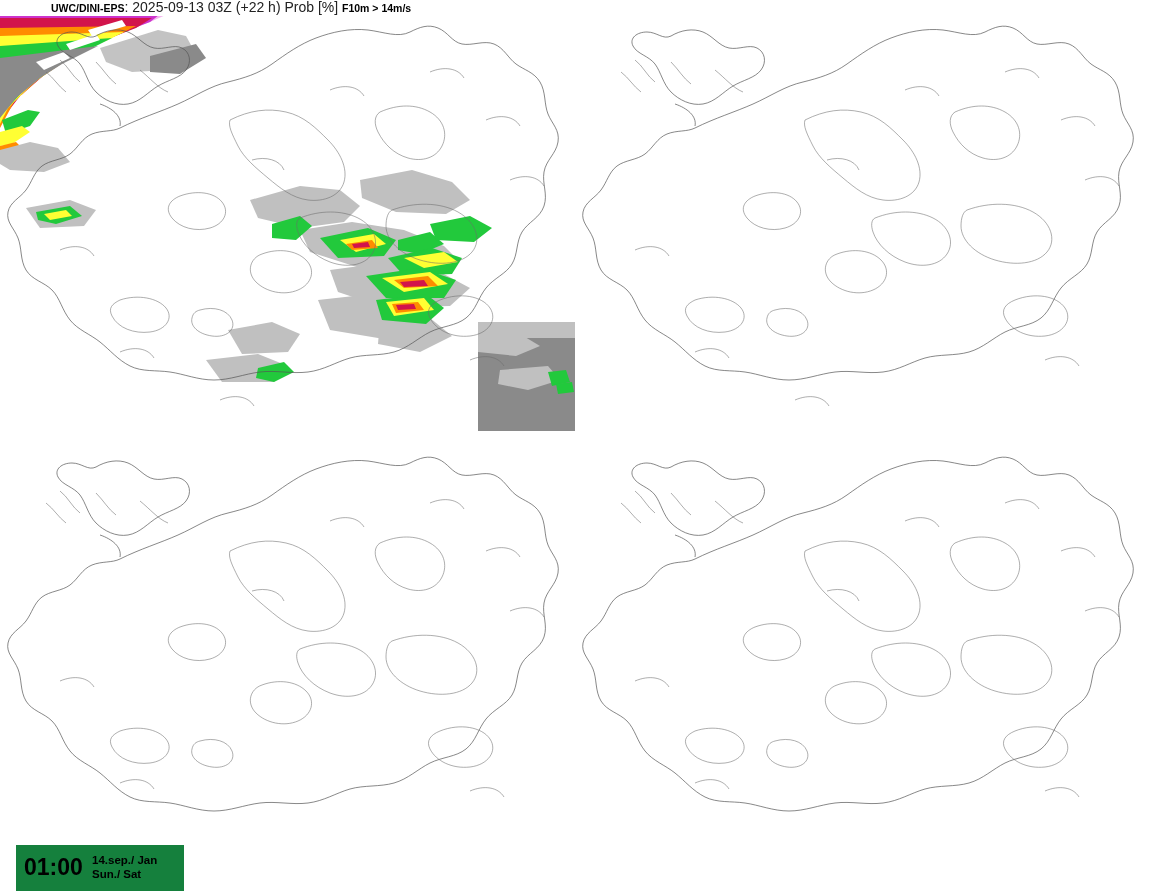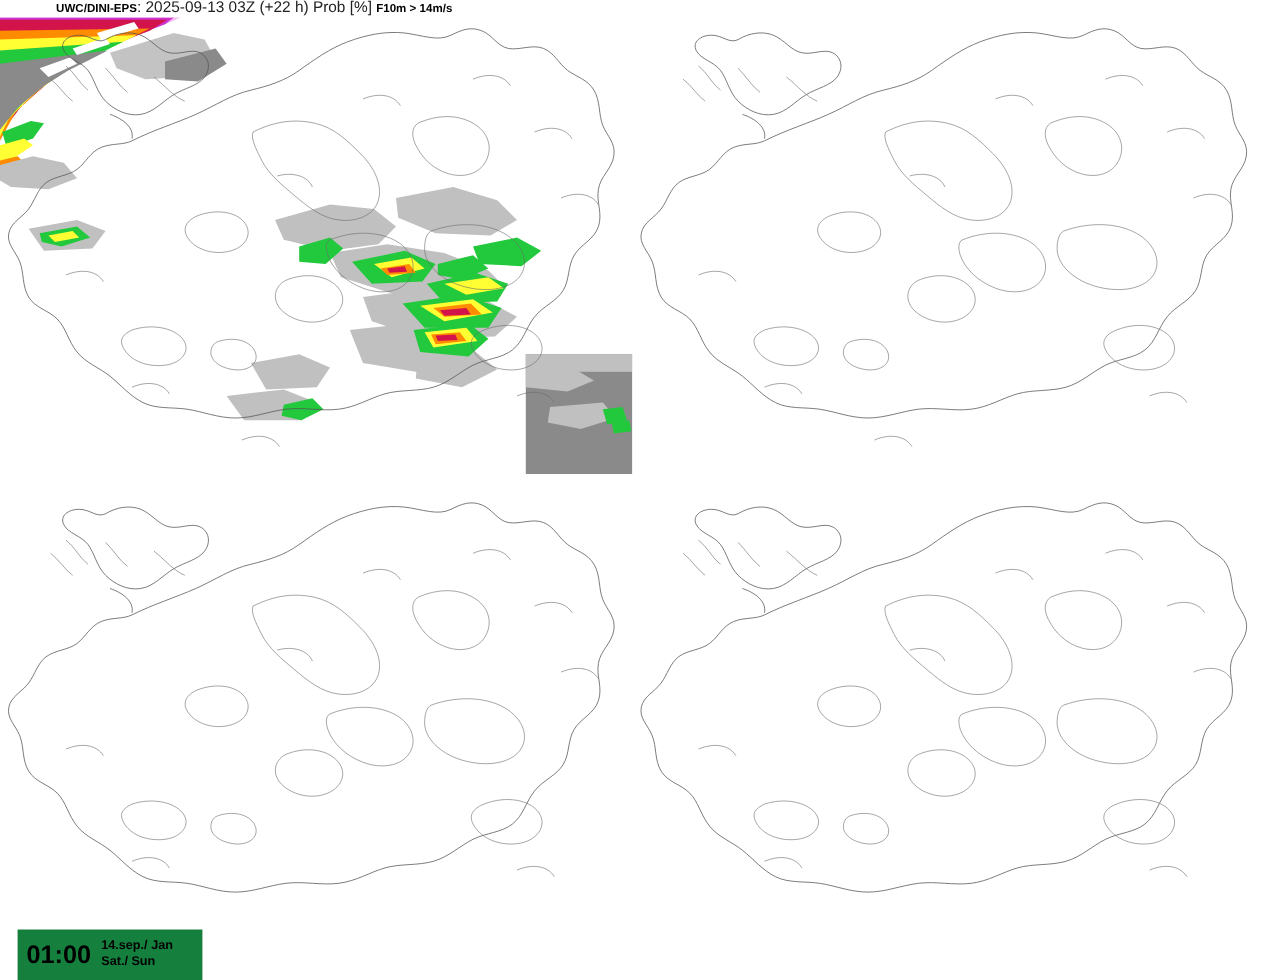--- a/index.html
+++ b/index.html
@@ -320,19 +320,19 @@
         </g>
       </svg>
     </div>
   </div>
 
   <div id="footer">
     <div id="timebox">
       <div id="clock">01:00</div>
       <div id="datelines">
         <div>14.sep./ Jan</div>
-        <div>Sat./ Sun</div>
+        <div>Sun./ Sat</div>
       </div>
     </div>
 
   </div>
 
 </div>
 
 </body></html>

